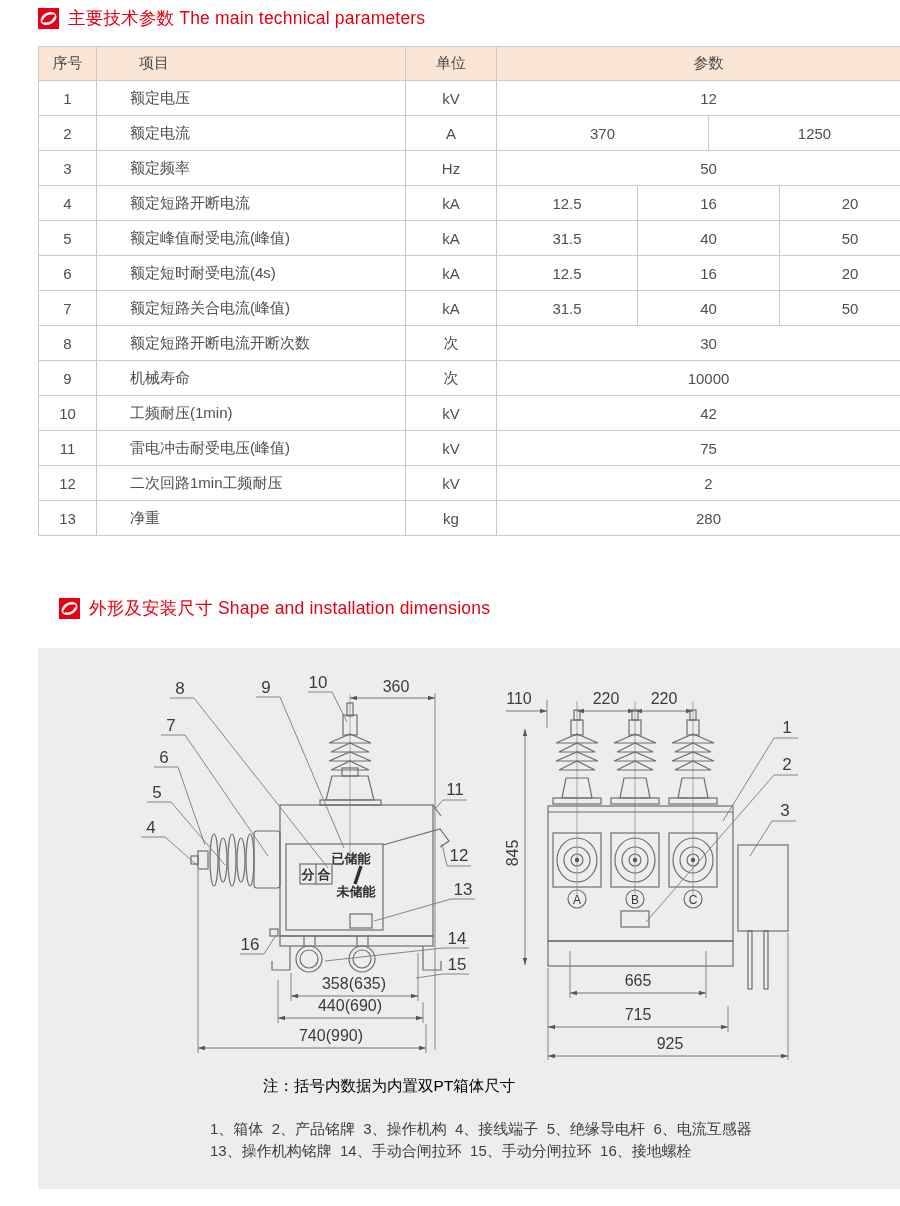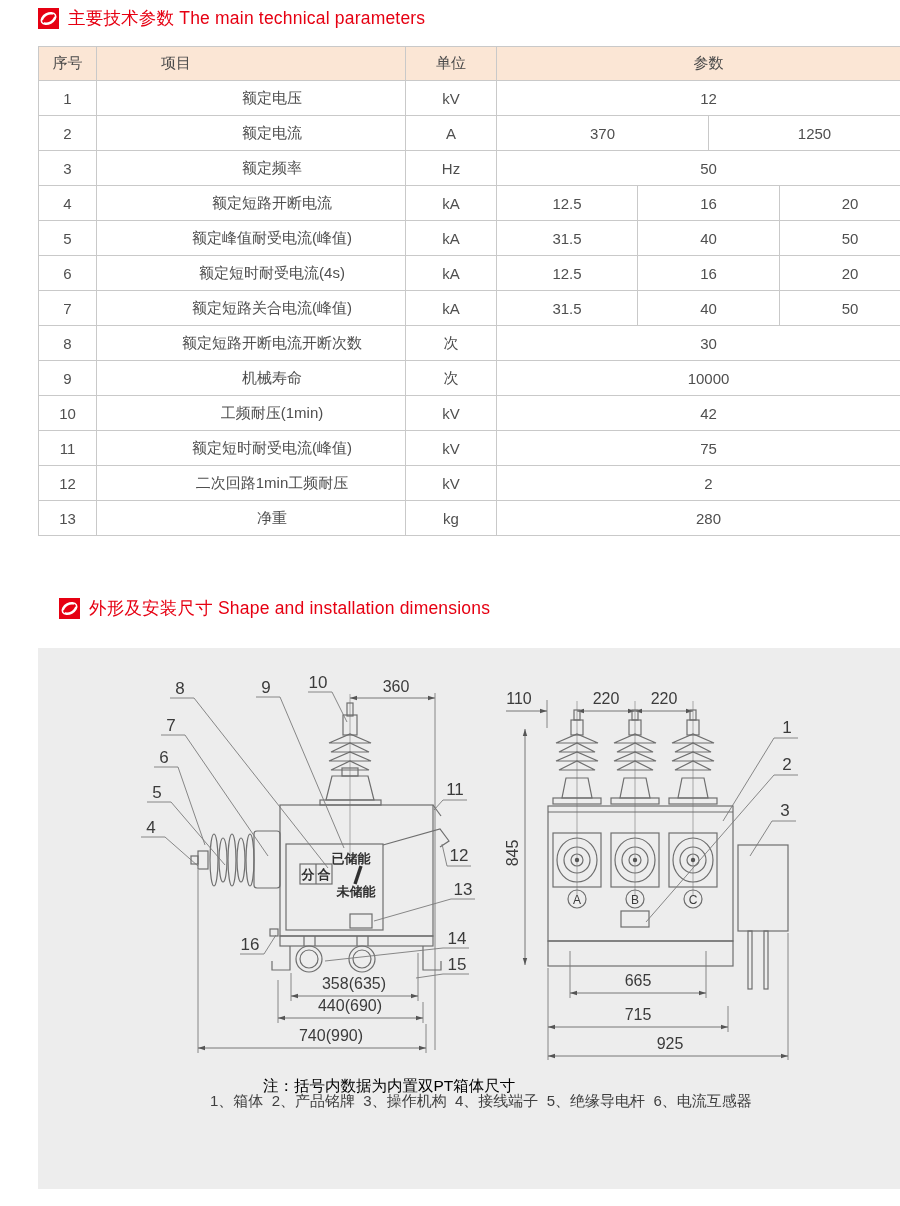--- a/index.html
+++ b/index.html
@@ -20,40 +20,40 @@
   .logo{width:21px;height:21px;flex:0 0 auto;}
 
   table.params{position:absolute;left:10px;top:46px;width:881px;border-collapse:collapse;table-layout:fixed;}
   table.params th,table.params td{
     border:1px solid var(--border);
     font-size:15px;color:var(--text);
     text-align:center;vertical-align:middle;
     height:35px;padding:0;overflow:hidden;white-space:nowrap;
   }
   table.params thead th{background:var(--table-header-bg);height:34px;font-weight:normal;color:#4a4a4a;}
-  table.params thead th.h-item{text-align:left;padding-left:64px;}
-  table.params td.item{text-align:center;padding-left:42px;}
+  table.params thead th.h-item{text-align:left;padding-left:42px;}
+  table.params td.item{text-align:left;padding-left:33px;}
 
   .panel{position:absolute;left:10px;top:648px;width:880px;height:541px;background:var(--panel-bg);}
   svg.draw{position:absolute;left:0;top:0;}
 
   
   .ol{stroke:var(--line);stroke-width:1.2;fill:none;}
   .thin{stroke:#7a7a7a;stroke-width:0.9;fill:none;}
   .dim{stroke:#6a6a6a;stroke-width:0.9;fill:none;}
   .ctr{stroke:#8a8a8a;stroke-width:0.7;fill:none;}
   text.num{font-size:17px;fill:#3b3b3b;text-anchor:middle;}
   text.dtxt{font-size:16px;fill:#3b3b3b;text-anchor:middle;}
   text.ztxt{font-size:13px;fill:#2f2f2f;text-anchor:middle;font-weight:bold;}
   text.ph{font-size:12px;fill:#3b3b3b;text-anchor:middle;}
 
   .notes{position:absolute;color:#3f3f3f;font-size:15px;}
   .notes div{white-space:pre;line-height:22px;}
   .note-title{position:absolute;left:225px;top:428px;color:#000000;font-size:15.5px;white-space:pre;}
-  .legend{left:172px;top:442px;}
+  .legend{left:172px;top:470px;}
 </style>
 </head>
 <body>
 
 <div class="page">
 
   <div class="sec-hdr" style="top:6px;">
     <svg class="logo" viewBox="0 0 21 21">
       <rect x="0" y="0" width="21" height="21" fill="#e60012"></rect>
       <ellipse cx="10.5" cy="10.5" rx="7.2" ry="4.6" fill="none" stroke="#ffffff" stroke-width="2.6" transform="rotate(-28 10.5 10.5)"></ellipse>
@@ -147,21 +147,21 @@
           <td class="val" colspan="6">10000</td>
         </tr>
         <tr>
           <td class="no">10</td>
           <td class="item">工频耐压(1min)</td>
           <td class="unit">kV</td>
           <td class="val" colspan="6">42</td>
         </tr>
         <tr>
           <td class="no">11</td>
-          <td class="item">额定短时耐受电流(峰值)</td>
+          <td class="item">雷电冲击耐受电压(峰值)</td>
           <td class="unit">kV</td>
           <td class="val" colspan="6">75</td>
         </tr>
         <tr>
           <td class="no">12</td>
           <td class="item">二次回路1min工频耐压</td>
           <td class="unit">kV</td>
           <td class="val" colspan="6">2</td>
         </tr>
         <tr>
@@ -394,15 +394,16 @@
 
         <line class="thin" x1="750" y1="285" x2="750" y2="412"></line>
         <line class="dim" x1="510" y1="408" x2="750" y2="408" marker-start="url(#arw)" marker-end="url(#arw)"></line>
         <text class="dtxt" x="632" y="401">925</text>
       </g>
     </svg>
 
     <div class="note-title">注：括号内数据为内置双PT箱体尺寸</div>
     <div class="notes legend" style="position:absolute;">
       <div>1、箱体  2、产品铭牌  3、操作机构  4、接线端子  5、绝缘导电杆  6、电流互感器</div>
+      <div>13、操作机构铭牌  14、手动合闸拉环  15、手动分闸拉环  16、接地螺栓</div>
     </div>
   </div>
 </div>
 
 </body></html>

